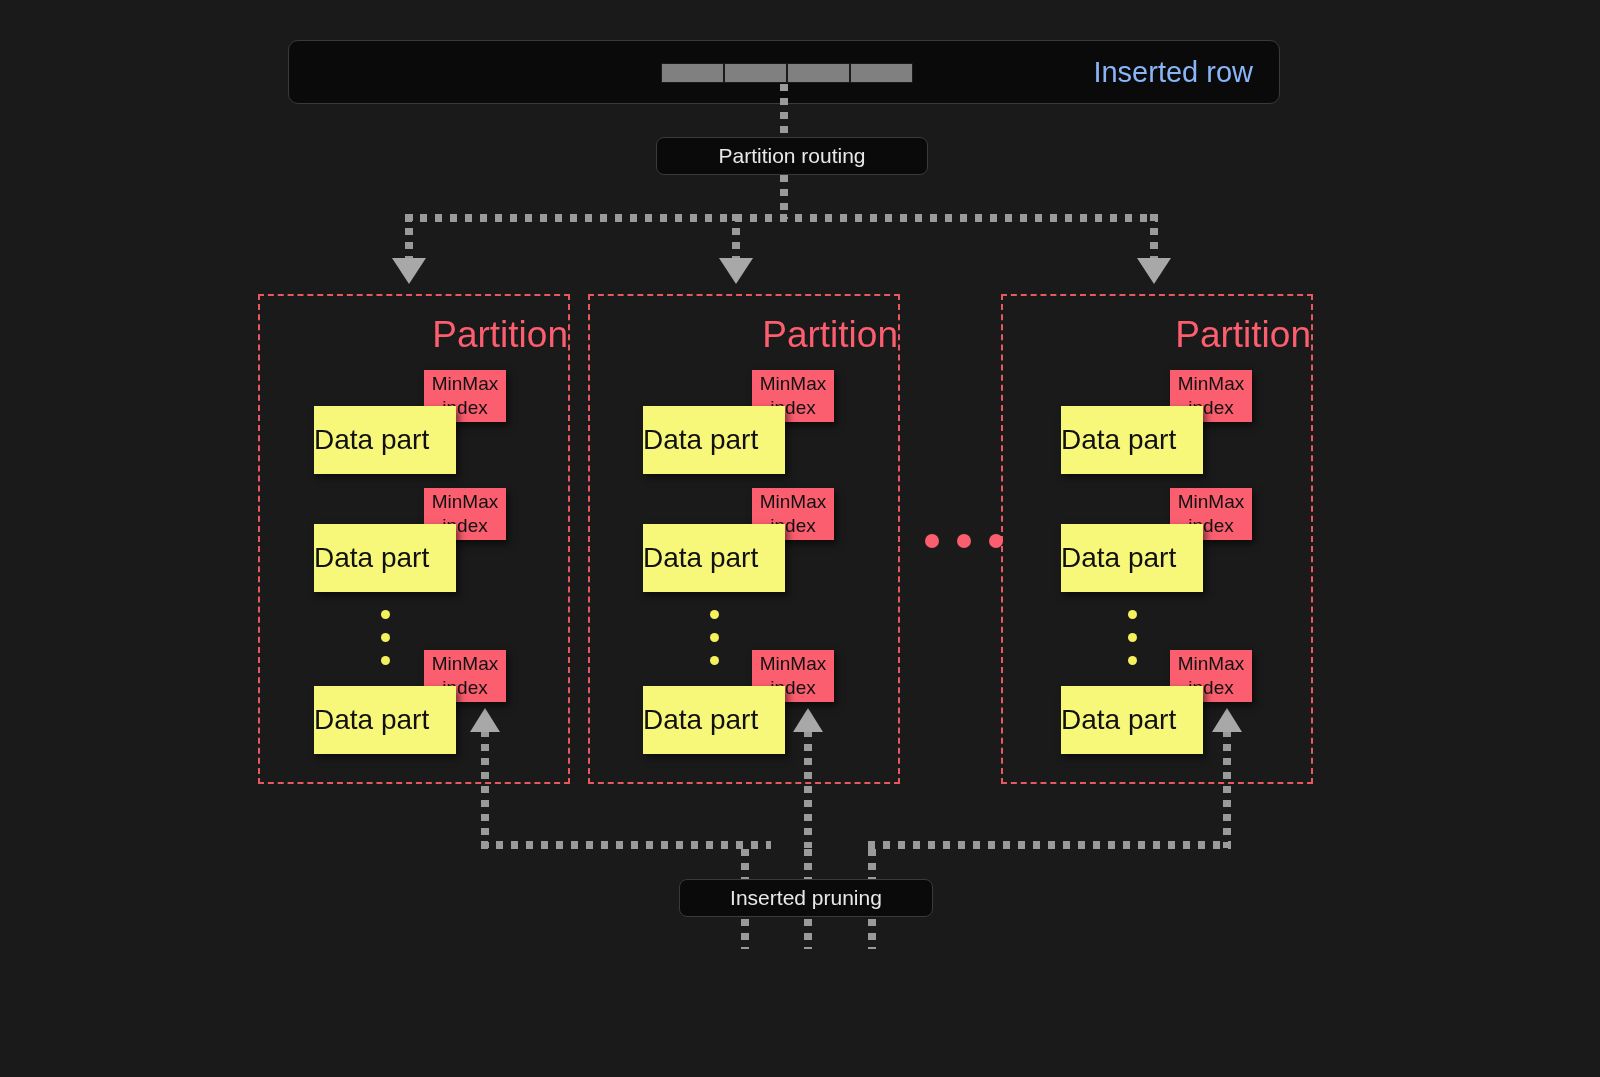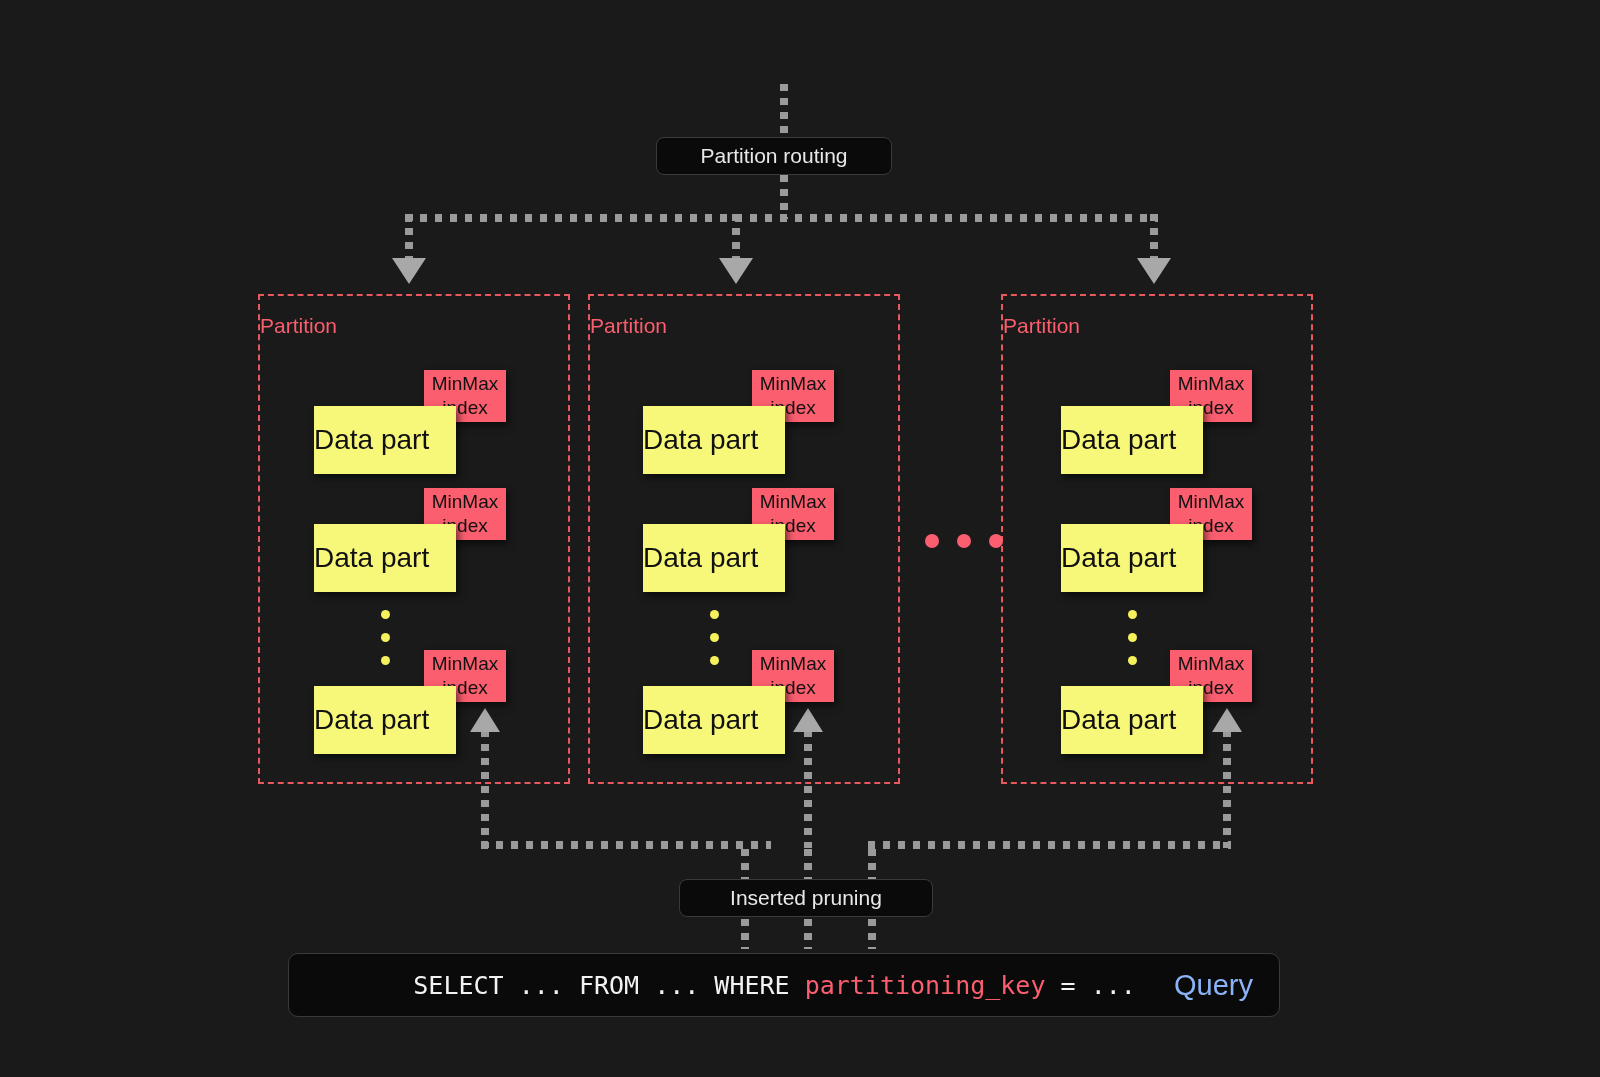--- a/index.html
+++ b/index.html
@@ -118,23 +118,23 @@
   .partition {
     position: absolute;
     border: 2px dashed #e8595f;
     box-sizing: border-box;
   }
   .partition-title {
     position: absolute;
     top: 18px;
     left: 0;
     width: 100%;
-    text-align: left;
+    text-align: right;
     color: #fb5e6e;
-    font-size: 21px;
+    font-size: 37px;
   }
 
   
   .datapart {
     position: absolute;
     background: #f7f77a;
     color: #111111;
     font-size: 28px;
     display: flex;
     align-items: center;
@@ -175,24 +175,33 @@
     width: 14px; height: 14px;
     border-radius: 50%;
     background: #fb5e6e;
   }
 </style>
 </head>
 <body>
 
 <div id="stage">
 
+  <div class="bar" style="left:288px; top:40px; width:992px; height:64px;">
+    <div class="row-cells">
+      <div class="row-cell"></div>
+      <div class="row-cell"></div>
+      <div class="row-cell"></div>
+      <div class="row-cell"></div>
+    </div>
+    <div class="bar-label">Inserted row</div>
+  </div>
 
   <div class="dotv" style="left:780px; top:84px; height:58px;"></div>
 
-  <div class="pill" style="left:656px; top:137px; width:236px; height:38px;">
+  <div class="pill" style="left:656px; top:137px; width:272px; height:38px;">
     <span>Partition routing</span>
   </div>
 
   <div class="dotv" style="left:780px; top:175px; height:44px;"></div>
 
   <div class="doth" style="left:405px; top:214px; width:753px;"></div>
 
   <div class="dotv" style="left:405px; top:214px; height:48px;"></div>
   <div class="arrow-down" style="left:392px; top:258px;"></div>
 
@@ -314,20 +323,14 @@
   <div class="doth" style="left:868px; top:841px; width:363px;"></div>
 
   <div class="dotv" style="left:741px; top:849px; height:100px;"></div>
   <div class="dotv" style="left:804px; top:849px; height:100px;"></div>
   <div class="dotv" style="left:868px; top:849px; height:100px;"></div>
 
   <div class="pill" style="left:679px; top:879px; width:254px; height:38px;">
     <span>Inserted pruning</span>
   </div>
 
-  <div class="bar" style="left:288px; top:953px; width:992px; height:64px;">
-    <div class="query-text">
-      <span>SELECT ... FROM ... WHERE </span><span class="key">partitioning_key</span><span> = ...</span>
-    </div>
-    <div class="bar-label">Query</div>
-  </div>
 
 </div>
 
 </body></html>

